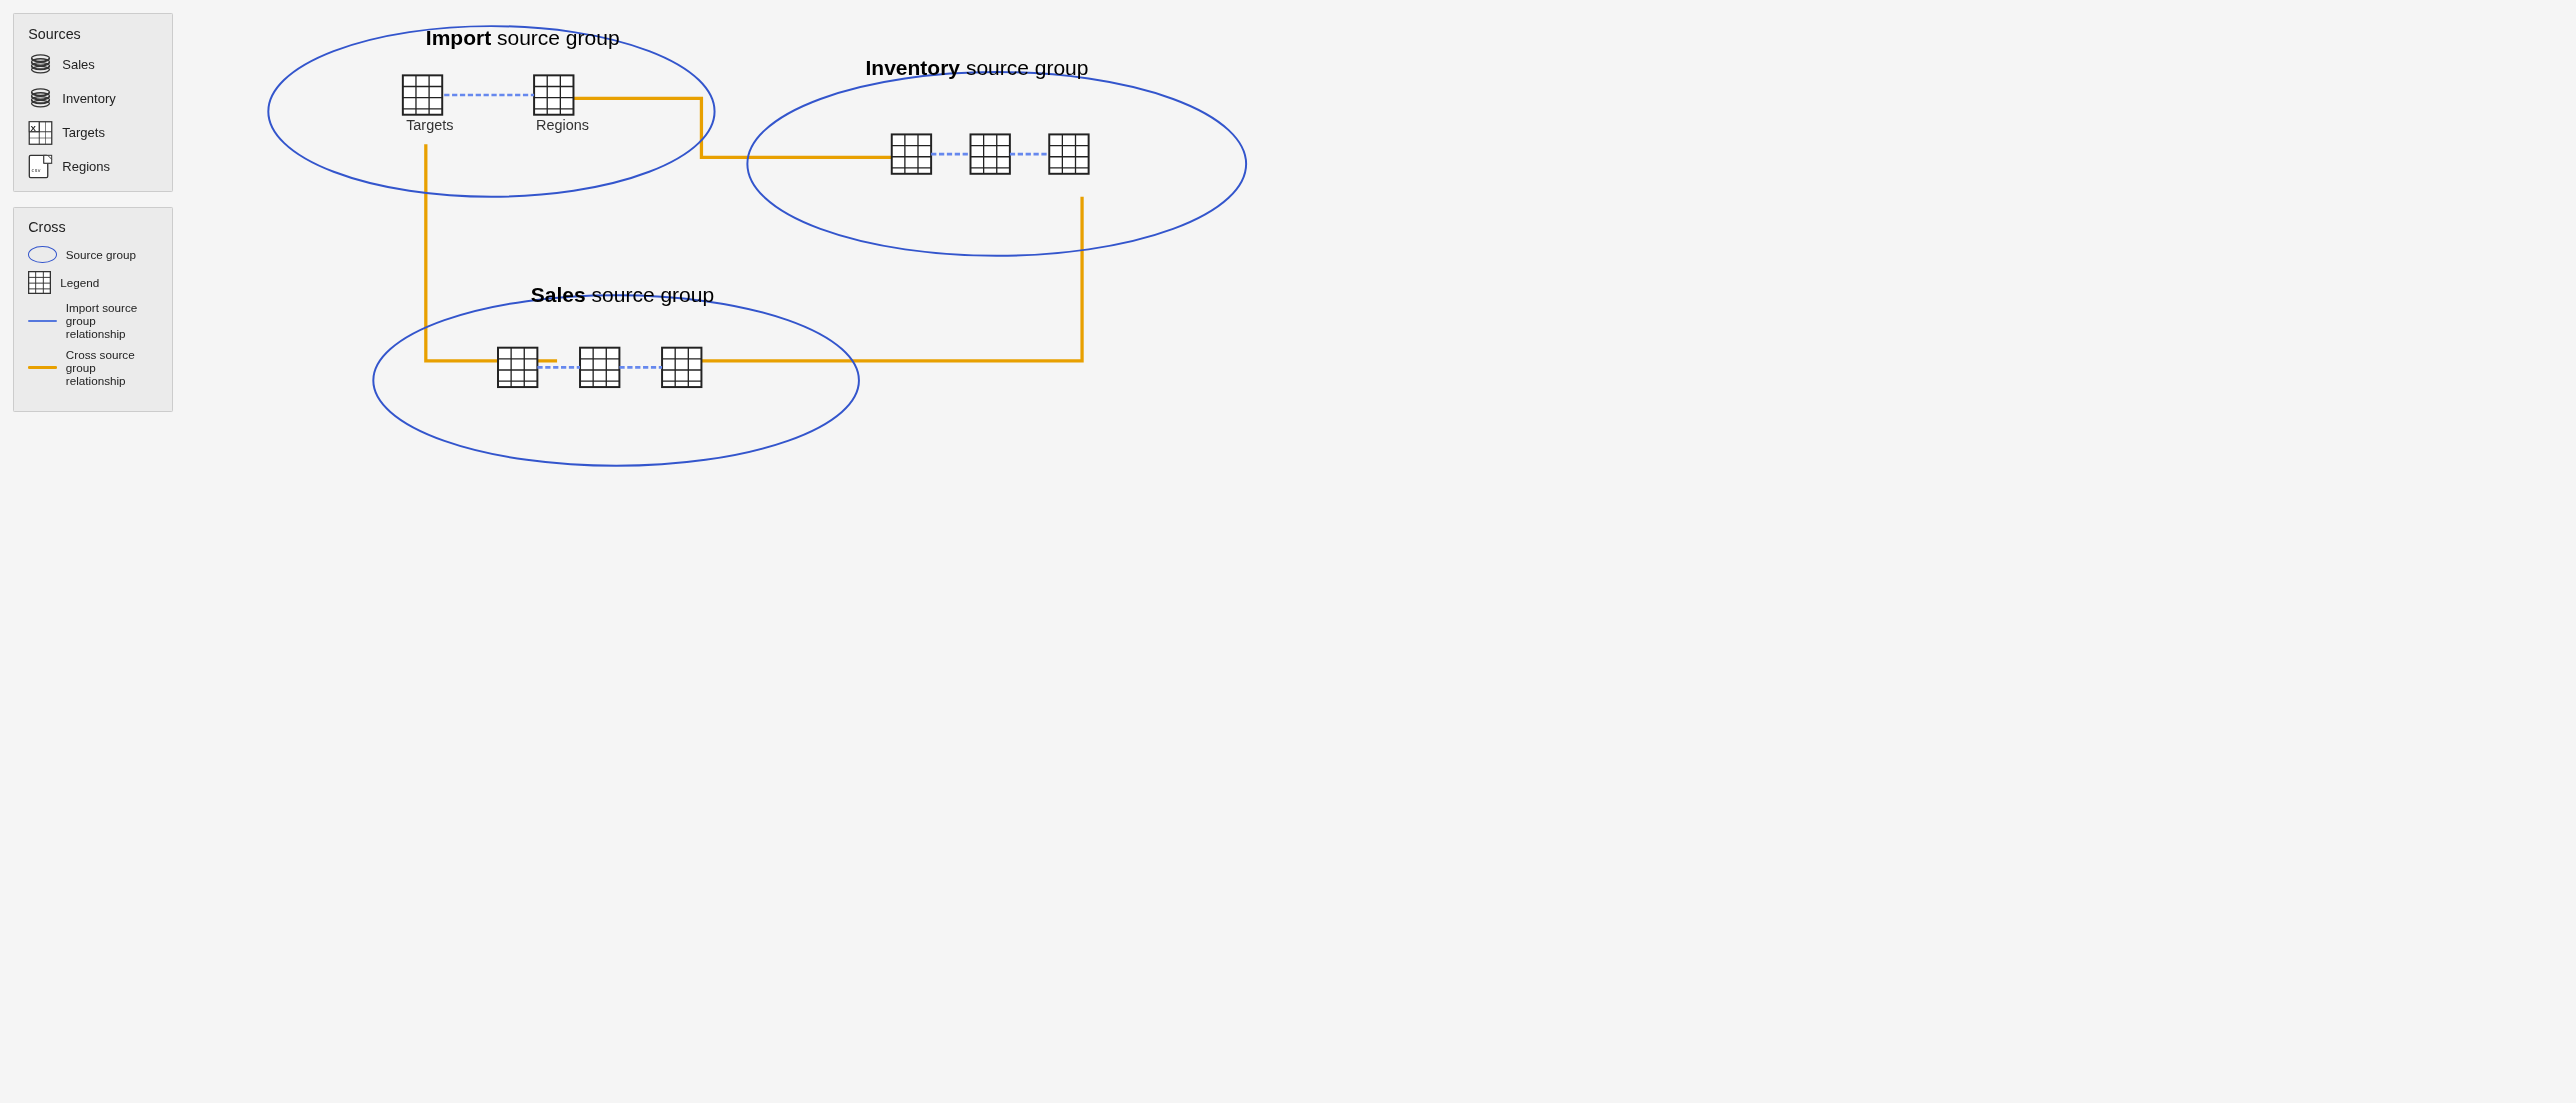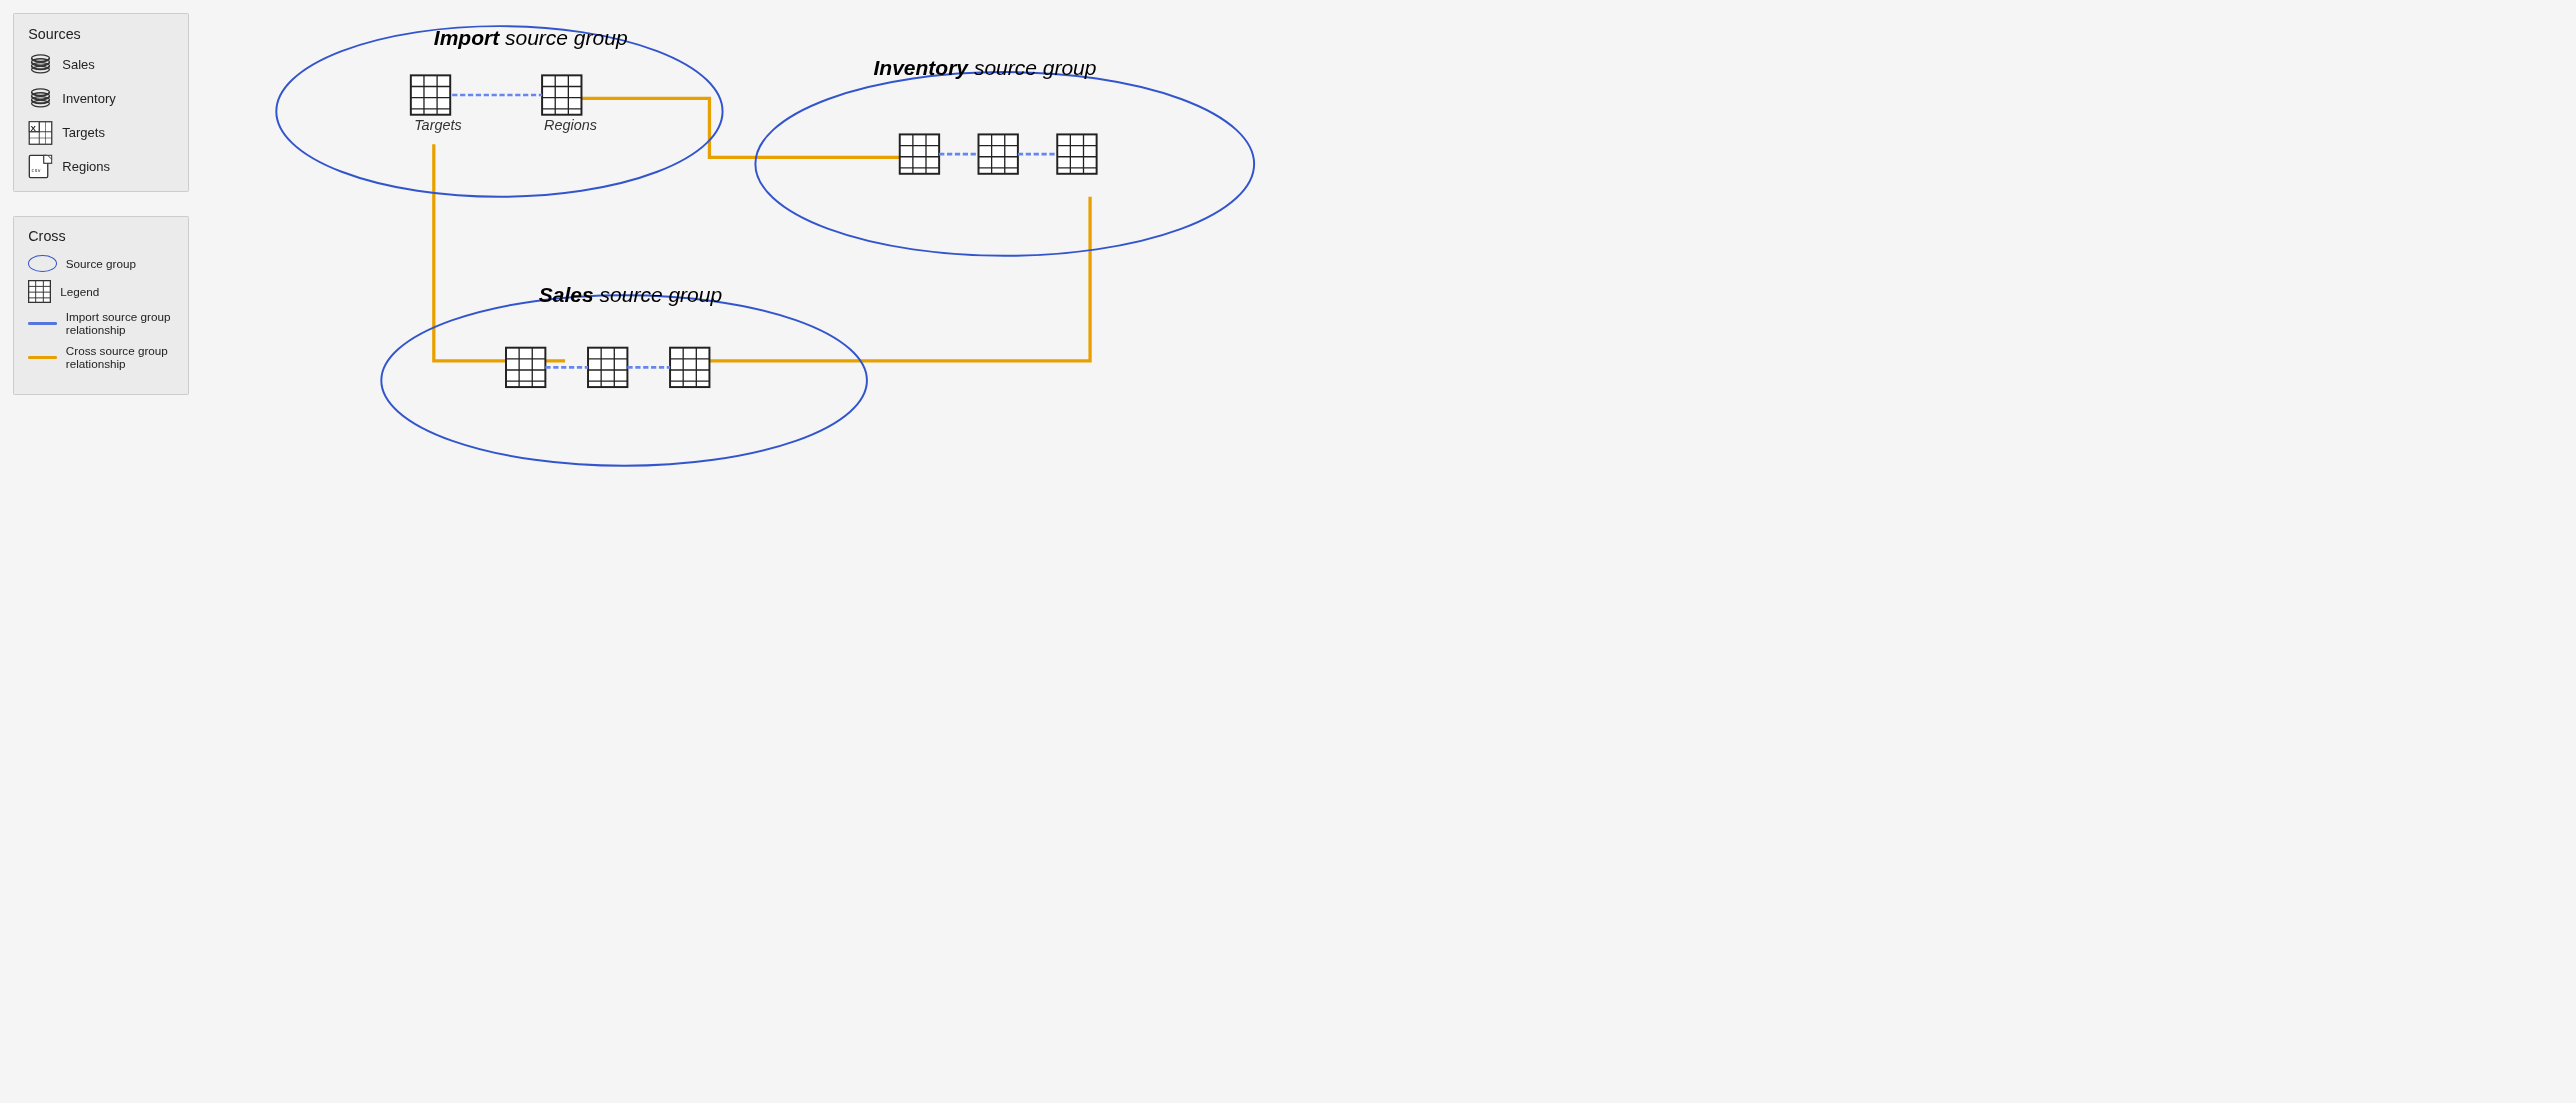--- a/index.html
+++ b/index.html
@@ -11,22 +11,22 @@
       display: flex;
       align-items: flex-start;
       padding: 13px;
       gap: 19.5px;
     }
 
     
     .left-panel {
       display: flex;
       flex-direction: column;
-      gap: 24px;
-      width: 176px;
+      gap: 15px;
+      width: 160px;
       flex-shrink: 0;
     }
 
     .panel-box {
       background: #ebebeb;
       border: 0.6px solid #ccc;
       padding: 11.7px 14.3px;
       border-radius: 1.3px;
     }
 
@@ -120,21 +120,20 @@
       width: 23px;
       height: 23px;
       flex-shrink: 0;
     }
 
     
     .diagram-area {
       flex: 1;
       position: relative;
       height: 525px;
-      font-style: italic;
     }
 
     .diagram-area svg {
       width: 100%;
       height: 100%;
     }
 
     
   </style>
 </head>

